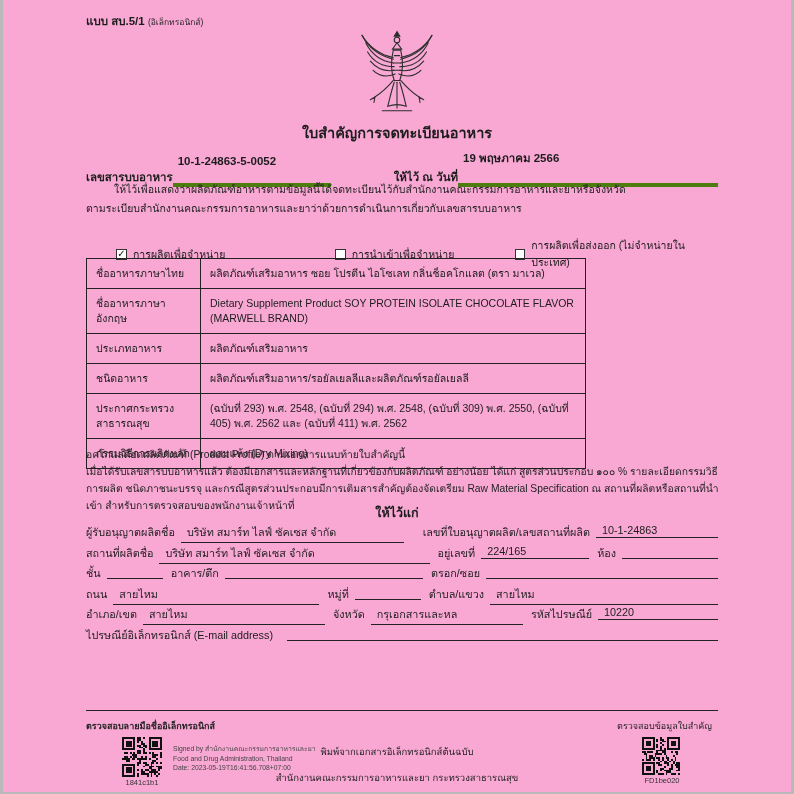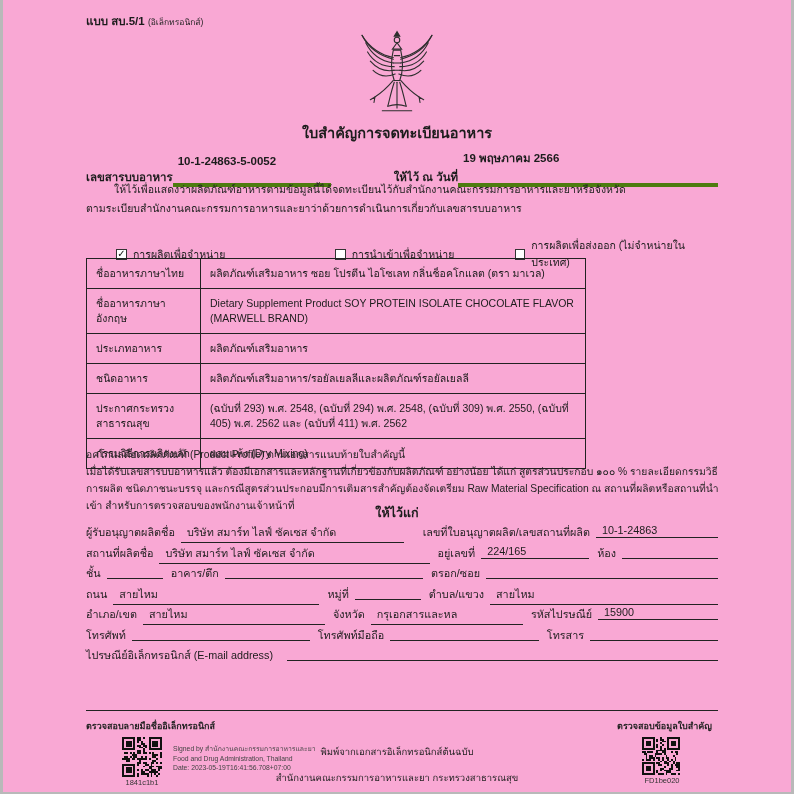--- a/index.html
+++ b/index.html
@@ -37,21 +37,21 @@
   
   .fields{position:absolute;left:83px;top:524px;width:632px;font-size:10.8px}
   .frow{display:flex;align-items:flex-start;height:20.5px}
   .frow .fill{border-bottom:1px solid #222;padding:0 5px 1px 6px;min-height:14px;white-space:nowrap;overflow:hidden}
   .frow .lbl{margin-right:4px}
   .frow .lbl+ .fill{margin-left:2px}
   .g1{flex:1}
   
   .divider{position:absolute;left:83px;top:710px;width:632px;border-top:1.3px solid #222}
   .foot-left-title{position:absolute;left:83px;top:719px;font-size:9px;font-weight:bold;color:#222}
-  .foot-right-title{position:absolute;right:79px;top:719px;font-size:9px;font-weight:bold;color:#222}
+  .foot-right-title{position:absolute;right:79px;top:719px;font-size:9px;font-weight:normal;color:#222}
   .qr{position:absolute;width:40px;height:40px}
   .qr-left{left:119px;top:737px}
   .qr-right{left:639px;top:737px;width:38px;height:38px}
   .qr-label{position:absolute;font-size:7.5px;color:#333;text-align:center}
   .qr-label-left{left:113px;top:778px;width:52px}
   .qr-label-right{left:633px;top:776px;width:52px}
   .signed{position:absolute;left:170px;top:744px;font-size:6.8px;line-height:9.5px;color:#444}
   .foot-center{position:absolute;left:0;top:744px;width:100%;text-align:center;font-size:9.5px;color:#222}
   .foot-center .l2{margin-top:11px}
 </style>
@@ -190,29 +190,21 @@
       <span class="fill" style="width:66px"></span>
       <span class="lbl" style="margin-left:8px">ตำบล/แขวง</span>
       <span class="fill" style="width:228px">สายไหม</span>
     </div>
     <div class="frow">
       <span class="lbl">อำเภอ/เขต</span>
       <span class="fill" style="width:182px">สายไหม</span>
       <span class="lbl" style="margin-left:8px">จังหวัด</span>
       <span class="fill g1">กรุเอกสารและหล</span>
       <span class="lbl" style="margin-left:8px">รหัสไปรษณีย์</span>
-      <span class="fill" style="width:120px">15900</span>
-    </div>
-    <div class="frow">
-      <span class="lbl">โทรศัพท์</span>
-      <span class="fill" style="width:178px"></span>
-      <span class="lbl" style="margin-left:8px">โทรศัพท์มือถือ</span>
-      <span class="fill g1"></span>
-      <span class="lbl" style="margin-left:8px">โทรสาร</span>
-      <span class="fill" style="width:128px"></span>
+      <span class="fill" style="width:120px">10220</span>
     </div>
     <div class="frow">
       <span class="lbl">ไปรษณีย์อิเล็กทรอนิกส์ (E-mail address)</span>
       <span class="fill g1" style="margin-left:10px"></span>
     </div>
   </div>
 
   <div class="divider"></div>
 
   <div class="foot-left-title">ตรวจสอบลายมือชื่ออิเล็กทรอนิกส์</div>

